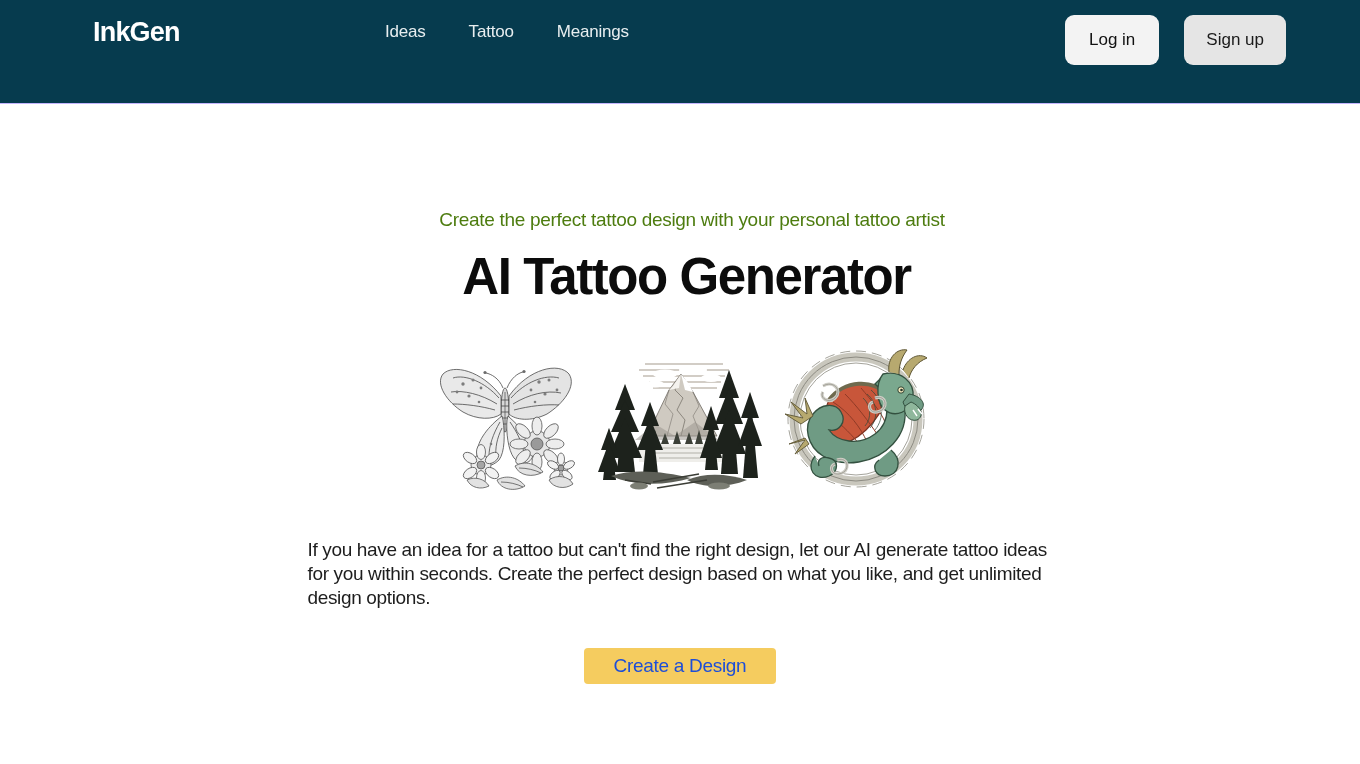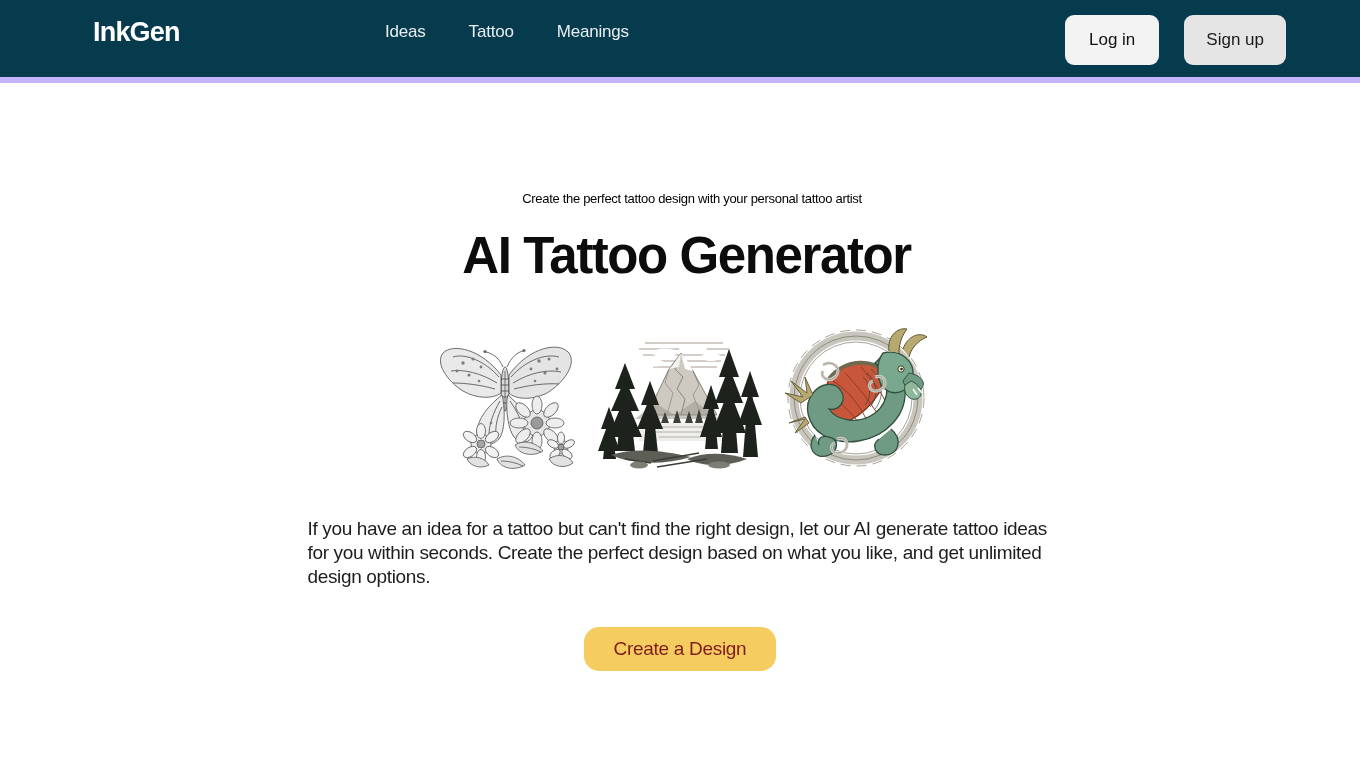--- a/index.html
+++ b/index.html
@@ -5,26 +5,26 @@
   * { box-sizing: border-box; margin: 0; padding: 0; }
   html, body {
     width: 1360px; height: 764px;
     background: #ffffff;
     font-family: "Liberation Sans", sans-serif;
     overflow: hidden;
   }
 
   
   .header {
-    height: 83px;
+    height: 104px;
     background: #063b4e;
     display: flex;
     align-items: center;
     position: relative;
-    border-bottom: 6px solid #c4b5fd;
+    border-bottom: 1px solid #c4b5fd;
   }
   .logo {
     position: absolute;
     left: 93px;
     top: 16px;
     color: #ffffff;
     font-size: 27px;
     font-weight: bold;
     letter-spacing: -0.8px;
     line-height: 32px;
@@ -77,22 +77,22 @@
     white-space: nowrap;
   }
 
   
   .hero {
     width: 100%;
     text-align: center;
     padding-top: 105px;
   }
   .tagline {
-    font-size: 13px;
-    color: #000000;
+    font-size: 19px;
+    color: #4d7c0f;
     letter-spacing: -0.3px;
     line-height: 22px;
     padding-left: 24px;
   }
   .title {
     margin-top: 16px;
     font-size: 51px;
     font-weight: bold;
     color: #0c0c0c;
     letter-spacing: -1.4px;
@@ -125,24 +125,24 @@
     line-height: 24px;
     color: #1d1d1d;
     letter-spacing: -0.35px;
     text-align: left;
   }
 
   
   .cta-wrap { margin-top: 38px; text-align: center; }
   .btn-cta {
     background: #f5cc5f;
-    color: #7f1d1d;
+    color: #1d4ed8;
     border: none;
-    border-radius: 15px;
-    height: 44px;
+    border-radius: 4px;
+    height: 36px;
     padding: 0 30px;
     font-size: 19px;
     letter-spacing: -0.3px;
     font-family: "Liberation Sans", sans-serif;
     cursor: pointer;
   }
 </style>
 </head>
 <body>
 

